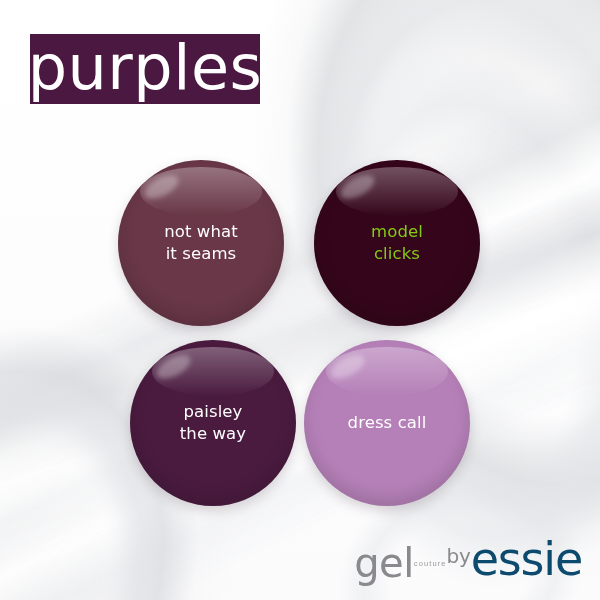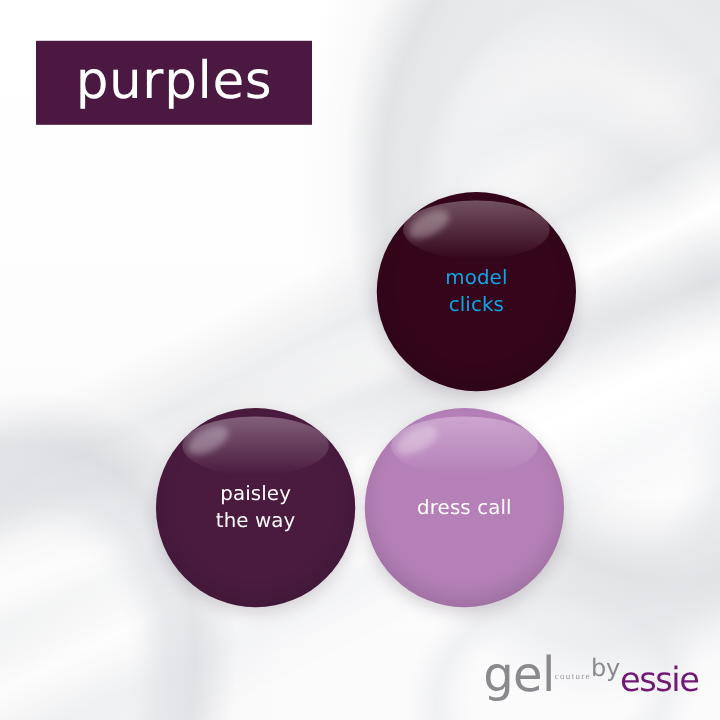--- a/index.html
+++ b/index.html
@@ -112,21 +112,21 @@
     top: 34px;
     width: 230px;
     height: 70px;
     background: #4a1840;
     display: flex;
     align-items: center;
     justify-content: center;
   }
   .title-text {
     color: #ffffff;
-    font-size: 43px;
+    font-size: 62px;
     line-height: 1;
     font-weight: 400;
     letter-spacing: 0.5px;
     font-family: "DejaVu Sans", sans-serif;
     transform: translateY(-1px);
   }
 
   
   .shade {
     position: absolute;
@@ -201,36 +201,36 @@
     font-family: "DejaVu Sans", sans-serif;
     font-weight: 400;
     letter-spacing: -0.5px;
     color: #8a8a8e;
     line-height: 0.92;
   }
   .logo-couture {
     font-size: 7.5px;
     letter-spacing: 1.1px;
     color: #9a9a9e;
-    font-family: Liberation Serif, serif;
+    font-family: Liberation Sans, sans-serif;
     margin-top: 1px;
   }
   .logo-by {
     font-size: 20px;
     font-family: "DejaVu Sans", sans-serif;
     color: #8a8a8e;
     padding-bottom: 14px;
     letter-spacing: -0.2px;
   }
   .logo-essie {
-    font-size: 28px;
+    font-size: 46px;
     font-family: "DejaVu Sans", sans-serif;
     font-weight: 400;
     letter-spacing: -1.2px;
-    color: #701a75;
+    color: #0c4a6e;
     line-height: 0.92;
     padding-bottom: 2px;
   }
 </style>
 </head>
 <body>
 
 <div id="poster" style="background: rgb(253, 253, 253);">
 
   <div class="bg-layer">
@@ -242,23 +242,27 @@
     <div class="swirl-band2"></div>
     <div class="swirl swirl-d"></div>
     <div class="swirl swirl-e"></div>
     <div class="swirl swirl-f"></div>
   </div>
 
   <div class="title-plate" style="background: rgb(74, 24, 64);">
     <span class="title-text">purples</span>
   </div>
 
+  <div class="shade" id="shade-0" style="background: rgb(105, 55, 71);">
+    <span class="shade-label" style="color: rgb(255, 255, 255);">not what
+it seams</span>
+  </div>
 
   <div class="shade" id="shade-1" style="background: rgb(53, 6, 27);">
-    <span class="shade-label" style="color: #0ea5e9;">model
+    <span class="shade-label" style="color: #84cc16;">model
 clicks</span>
   </div>
 
   <div class="shade" id="shade-2" style="background: rgb(74, 27, 63);">
     <span class="shade-label" style="color: rgb(255, 255, 255);">paisley
 the way</span>
   </div>
 
   <div class="shade" id="shade-3" style="background: rgb(181, 128, 184);">
     <span class="shade-label" style="color: rgb(255, 255, 255);">dress call</span>

